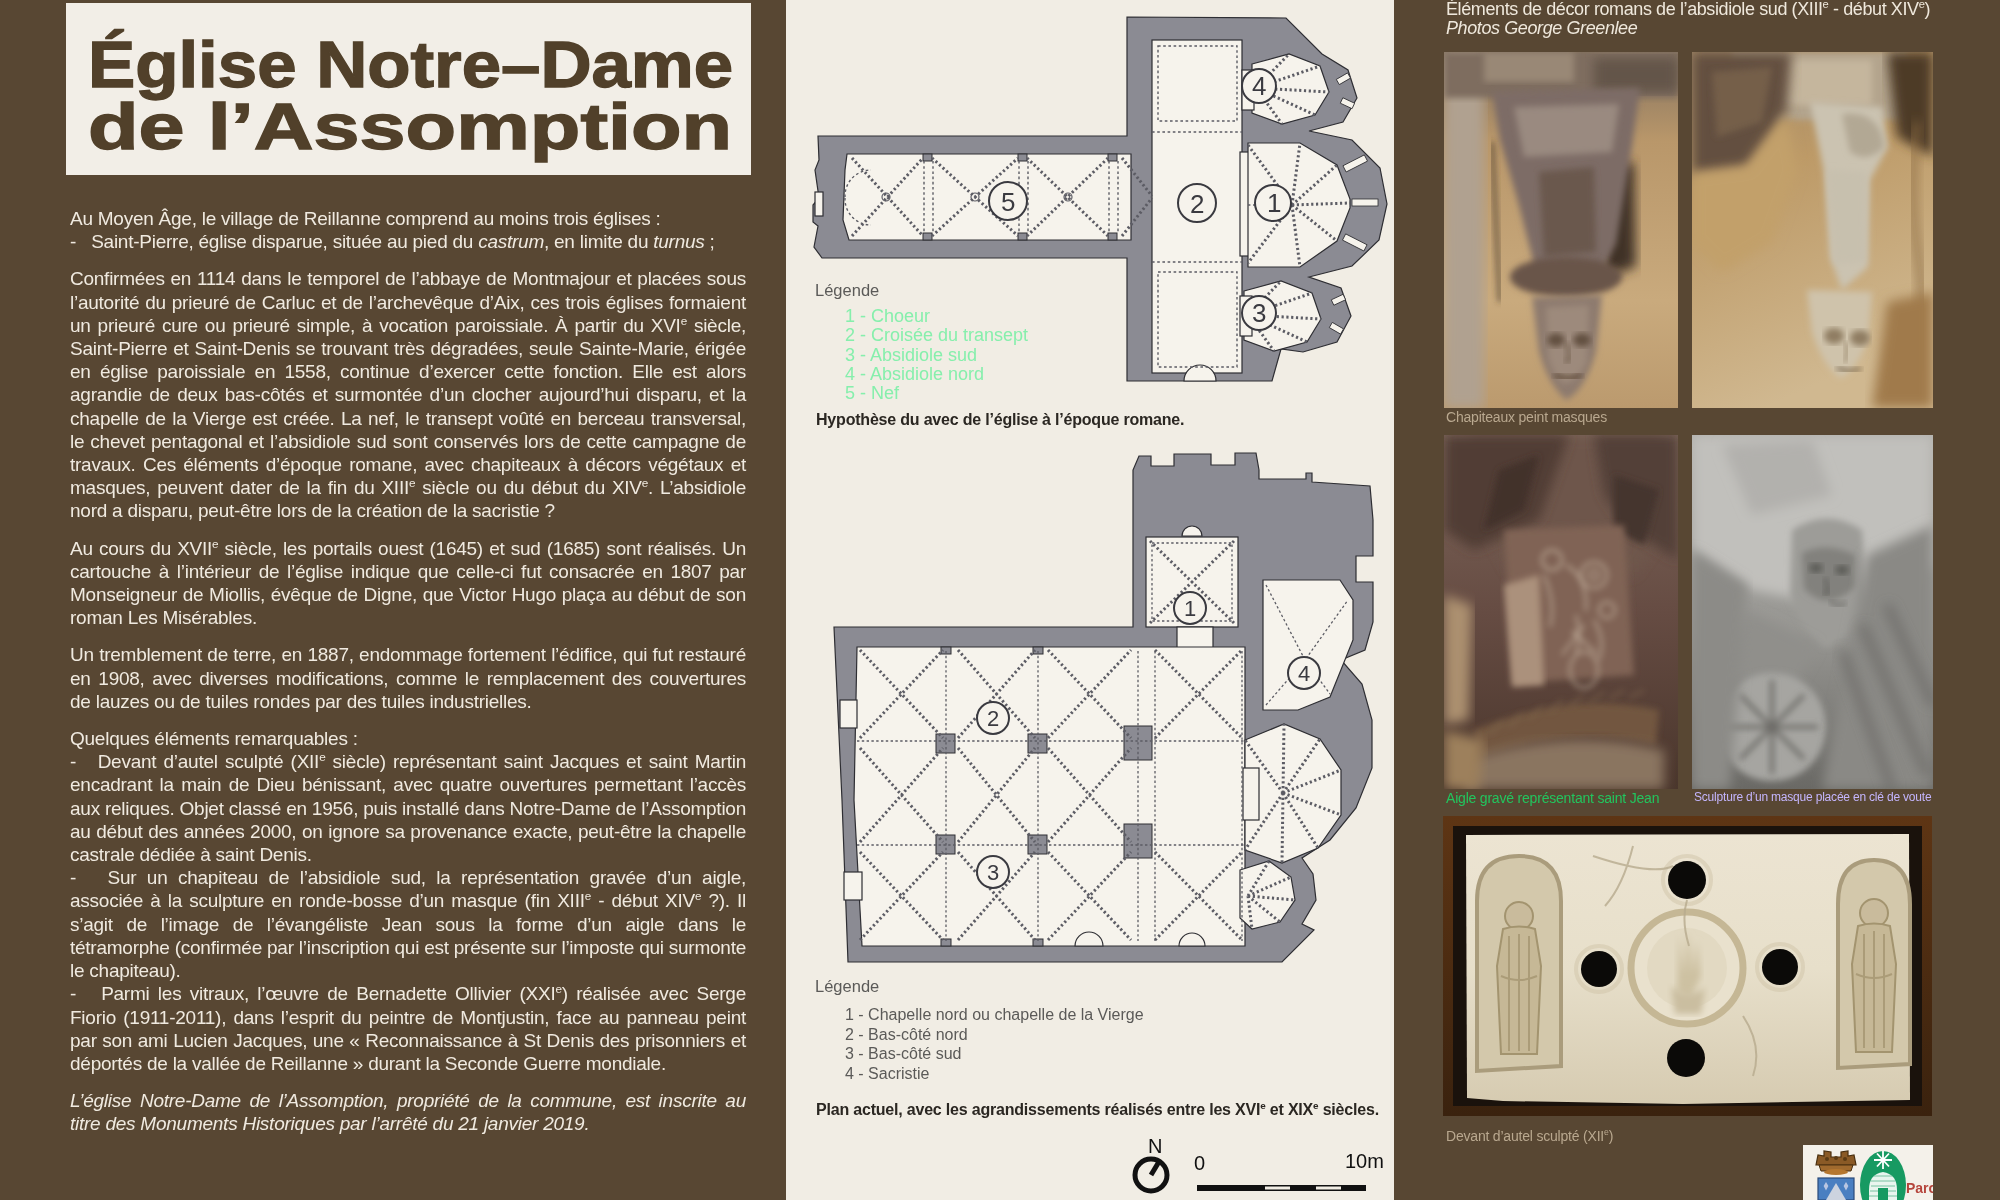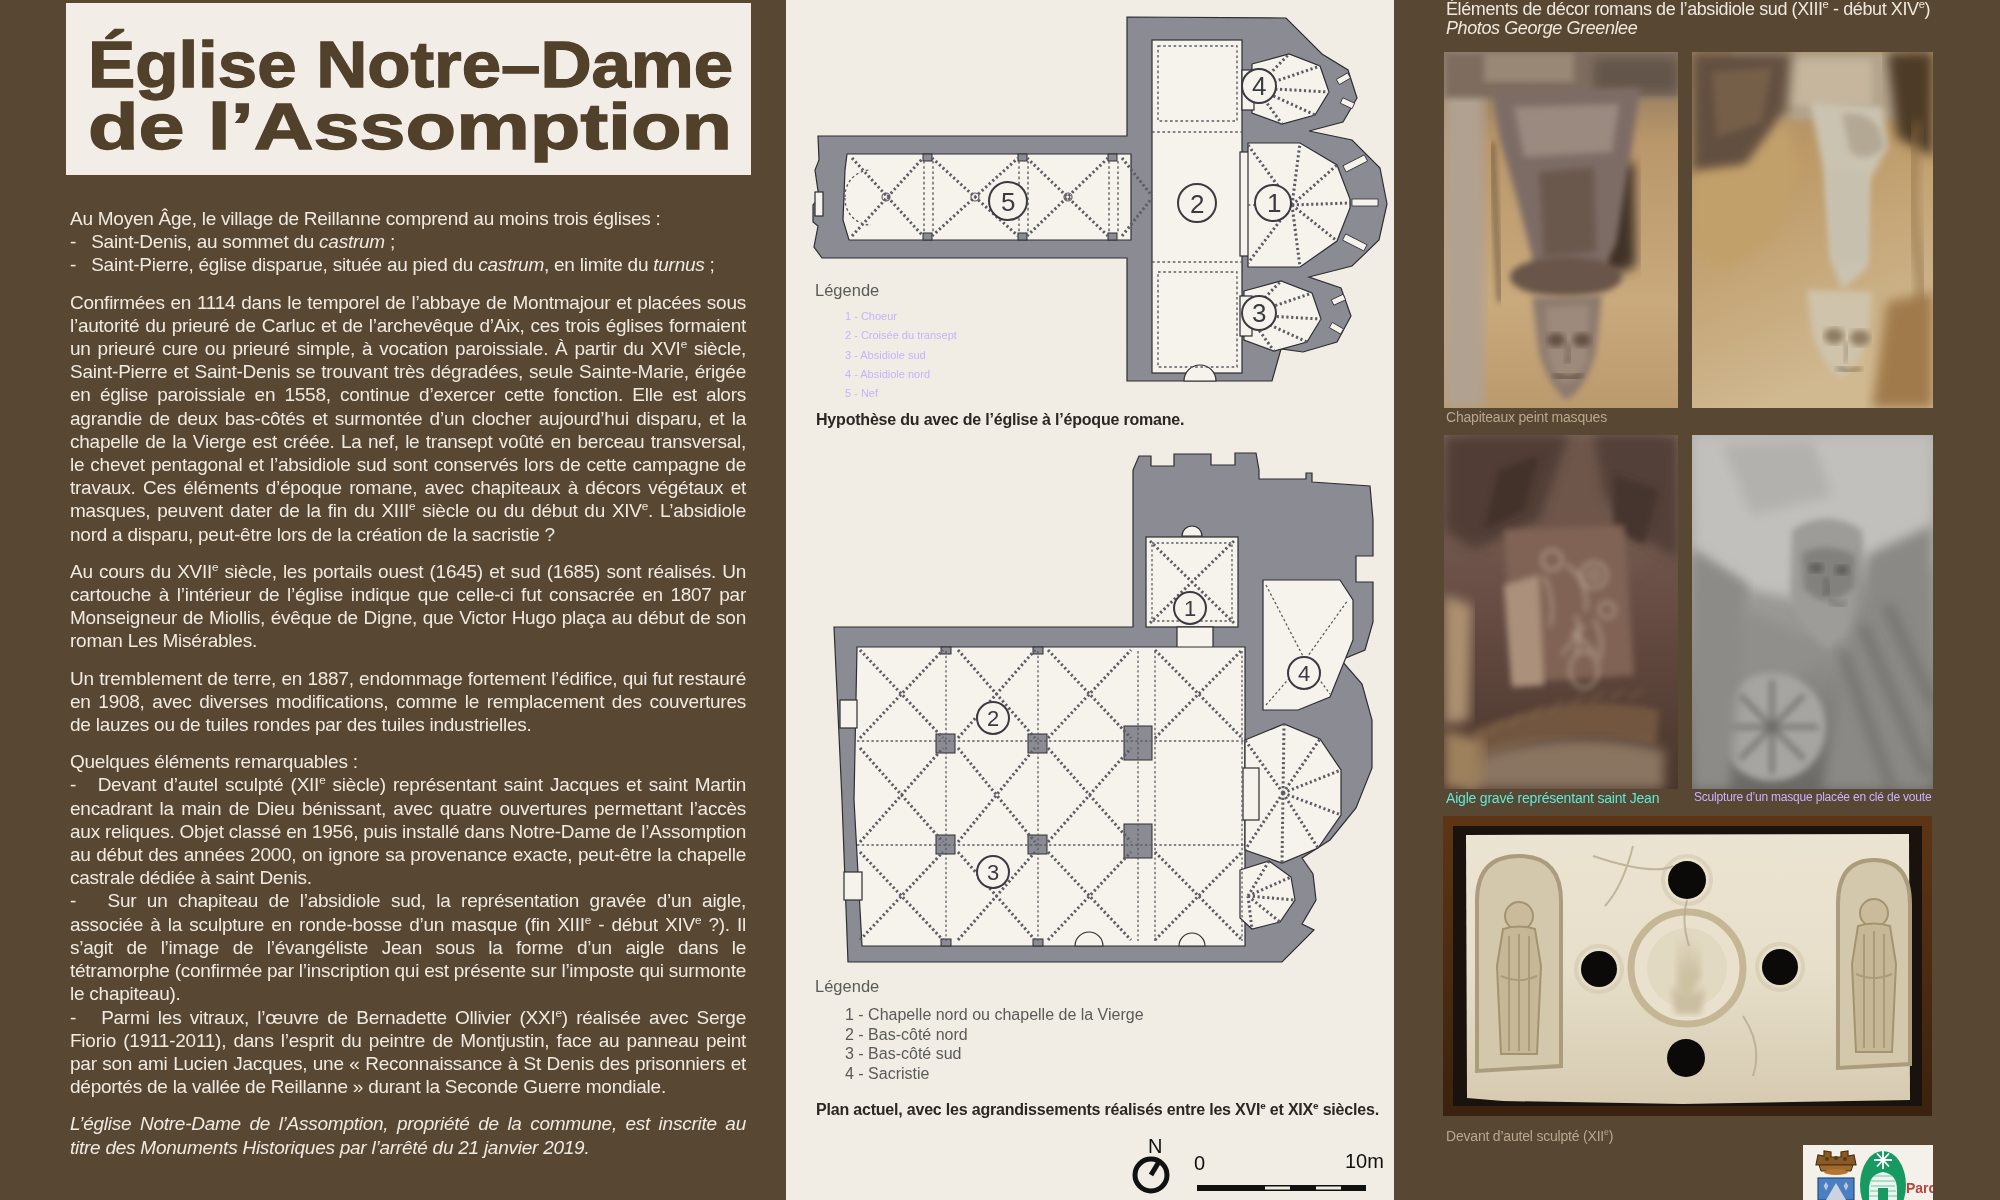--- a/index.html
+++ b/index.html
@@ -17,21 +17,20 @@
 <div class="abs" style="left:88px;top:34px;width:680px;color:#51402a;font-weight:bold;font-size:64px;line-height:62px;-webkit-text-stroke:1.3px #51402a;">
 <div id="t1" style="transform-origin:0 50%;transform:scaleX(1.106);white-space:nowrap;">Église Notre–Dame</div>
 <div id="t2" style="transform-origin:0 50%;transform:scaleX(1.294);white-space:nowrap;">de l’Assomption</div>
 </div>
 
 <div class="abs" id="leftcol" style="left:70px;top:207px;width:676px;color:#f0eae0;
      font-size:19px;line-height:23.2px;letter-spacing:-0.25px;text-align:justify;">
 
 <div>Au Moyen Âge, le village de Reillanne comprend au moins trois églises&nbsp;:</div>
 
-<div style="padding-left:32px;text-indent:-32px;">-&nbsp;&nbsp;&nbsp;Saint-Denis, au sommet du <span class="it">castrum</span>&nbsp;;</div>
 <div style="padding-left:32px;text-indent:-32px;">-&nbsp;&nbsp;&nbsp;Saint-Pierre, église disparue, située au pied du <span class="it">castrum</span>, en limite du <span class="it">turnus</span>&nbsp;;</div>
 
 <div style="margin-top:14px;">Confirmées en 1114 dans le temporel de l’abbaye de Montmajour et placées sous l’autorité du prieuré de Carluc et de l’archevêque d’Aix, ces trois églises formaient un prieuré cure ou prieuré simple, à vocation paroissiale. À partir du XVI<sup>e</sup> siècle, Saint-Pierre et Saint-Denis se trouvant très dégradées, seule Sainte-Marie, érigée en église paroissiale en 1558, continue d’exercer cette fonction. Elle est alors agrandie de deux bas-côtés et surmontée d’un clocher aujourd’hui disparu, et la chapelle de la Vierge est créée. La nef, le transept voûté en berceau transversal, le chevet pentagonal et l’absidiole sud sont conservés lors de cette campagne de travaux. Ces éléments d’époque romane, avec chapiteaux à décors végétaux et masques, peuvent dater de la fin du XIII<sup>e</sup> siècle ou du début du XIV<sup>e</sup>. L’absidiole nord a disparu, peut-être lors de la création de la sacristie&nbsp;?</div>
 
 <div style="margin-top:14px;">Au cours du XVII<sup>e</sup> siècle, les portails ouest (1645) et sud (1685) sont réalisés. Un cartouche à l’intérieur de l’église indique que celle-ci fut consacrée en 1807 par Monseigneur de Miollis, évêque de Digne, que Victor Hugo plaça au début de son roman Les Misérables.</div>
 
 <div style="margin-top:14px;">Un tremblement de terre, en 1887, endommage fortement l’édifice, qui fut restauré en 1908, avec diverses modifications, comme le remplacement des couvertures de lauzes ou de tuiles rondes par des tuiles industrielles.</div>
 
 <div style="margin-top:14px;">Quelques éléments remarquables&nbsp;:</div>
 <div>-&nbsp;&nbsp;&nbsp;Devant d’autel sculpté (XII<sup>e</sup> siècle) représentant saint Jacques et saint Martin encadrant la main de Dieu bénissant, avec quatre ouvertures permettant l’accès aux reliques. Objet classé en 1956, puis installé dans Notre-Dame de l’Assomption au début des années 2000, on ignore sa provenance exacte, peut-être la chapelle castrale dédiée à saint Denis.</div>
@@ -134,21 +133,21 @@
     <circle class="numc" cx="1273" cy="203" r="18"></circle>
       <text class="numt" x="1267" y="212">1</text>
     <circle class="numc" cx="1259" cy="86" r="17"></circle>
       <text class="numt" x="1252" y="95">4</text>
     <circle class="numc" cx="1259" cy="313" r="17"></circle>
       <text class="numt" x="1252" y="322">3</text>
   </g>
 </svg>
 
 <div class="abs" style="left:815px;top:281px;color:#5b5a58;font-size:16.5px;">Légende</div>
-<div class="abs" style="left:845px;top:307px;color:#c4b5fd;font-size:11px;line-height:19.3px;">1 - Choeur<br>2 - Croisée du transept<br>3 - Absidiole sud<br>4 - Absidiole nord<br>5 - Nef</div>
+<div class="abs" style="left:845px;top:307px;color:#86efac;font-size:18px;line-height:19.3px;">1 - Choeur<br>2 - Croisée du transept<br>3 - Absidiole sud<br>4 - Absidiole nord<br>5 - Nef</div>
 
 <div class="abs" style="left:816px;top:411px;color:#2b2722;font-size:16px;font-weight:bold;letter-spacing:-0.2px;">Hypothèse du avec de l’église à l’époque romane.</div>
 
 <svg class="abs" style="left:786px;top:440px;" width="608" height="535" viewBox="786 440 608 535">
   <defs>
     <style>
       .wall2{fill:#8b8b93;stroke:#2e2e33;stroke-width:1.2;}
       .room2{fill:#f6f3ec;stroke:#2e2e33;stroke-width:1.2;}
       .dash2{stroke:#5c5c64;stroke-width:1.3;fill:none;stroke-dasharray:2.4 2.4;}
       .rib2{stroke:#5c5c64;stroke-width:3;fill:none;stroke-dasharray:2.2 2.6;}
@@ -376,21 +375,21 @@
   </g>
   <path d="M175,120 L241,90 L241,354 L130,354 Z" fill="#8a8985" filter="url(#blur6)"></path>
   <g stroke="#605f5b" stroke-width="9" opacity="0.55" filter="url(#blur6)">
     <line x1="170" y1="190" x2="235" y2="340"></line>
     <line x1="195" y1="170" x2="241" y2="270"></line>
     <line x1="150" y1="215" x2="200" y2="354"></line>
   </g>
   <path d="M0,115 L55,150 L38,354 L0,354 Z" fill="#8c8b87" filter="url(#blur6)"></path>
 </svg>
 
-<div class="abs" style="left:1446px;top:790px;color:#5eead4;font-size:14px;letter-spacing:-0.2px;white-space:nowrap;text-align:right;">Aigle gravé représentant saint Jean</div>
+<div class="abs" style="left:1446px;top:790px;color:#22c55e;font-size:14px;letter-spacing:-0.2px;white-space:nowrap;text-align:right;">Aigle gravé représentant saint Jean</div>
 
 <div class="abs" style="left:1694px;top:790px;color:#c4b5fd;font-size:12px;letter-spacing:-0.2px;white-space:nowrap;">Sculpture d’un masque placée en clé de voute</div>
 
 <svg class="abs" style="left:1443px;top:816px;" width="489" height="300" viewBox="0 0 489 300">
   <defs>
     <linearGradient id="wood" x1="0" y1="0" x2="0" y2="1">
       <stop offset="0" stop-color="#5e3514"></stop>
         <stop offset="1" stop-color="#3a220e"></stop>
     </linearGradient>
     <linearGradient id="slab" x1="0" y1="0" x2="0" y2="1">

